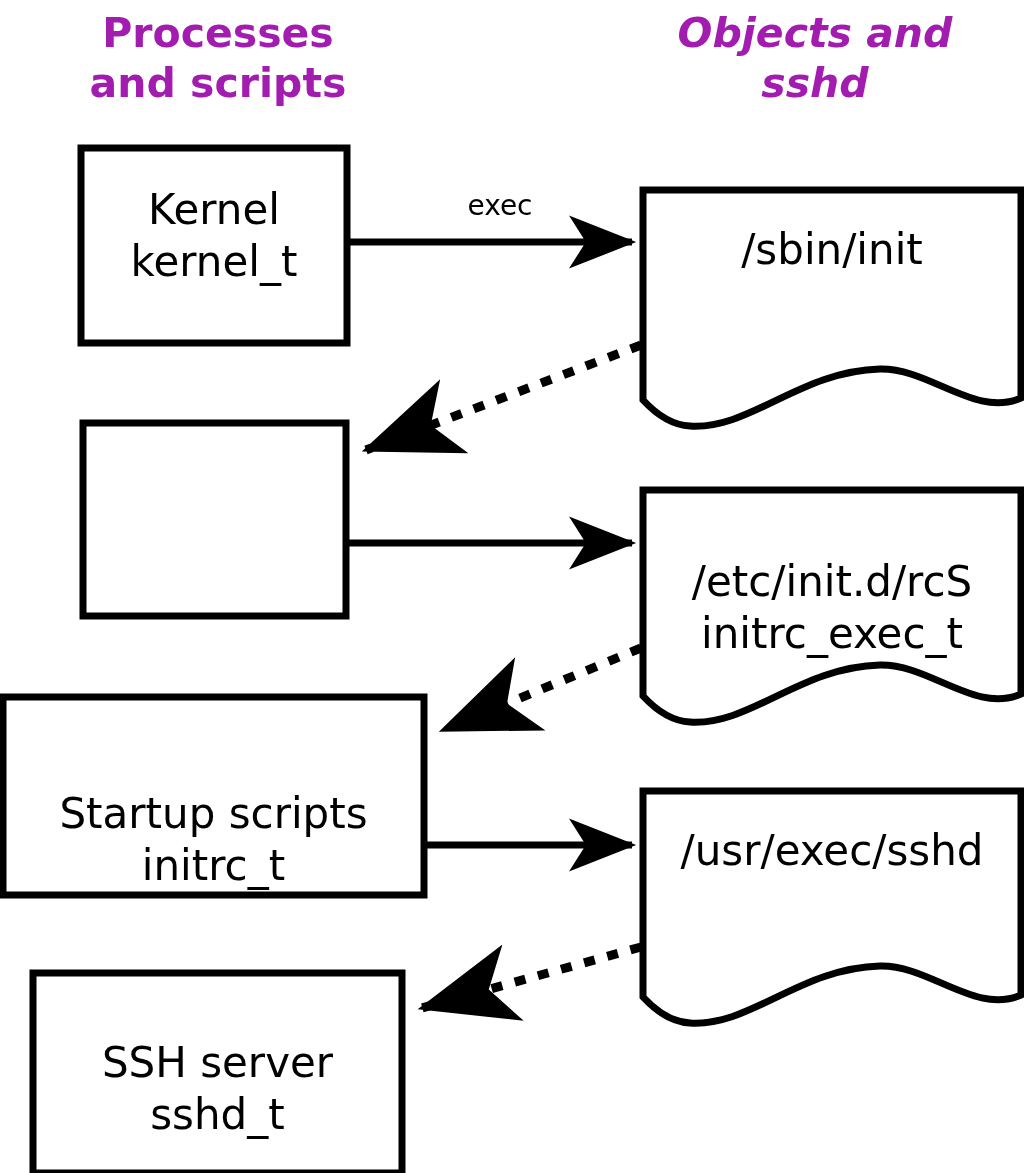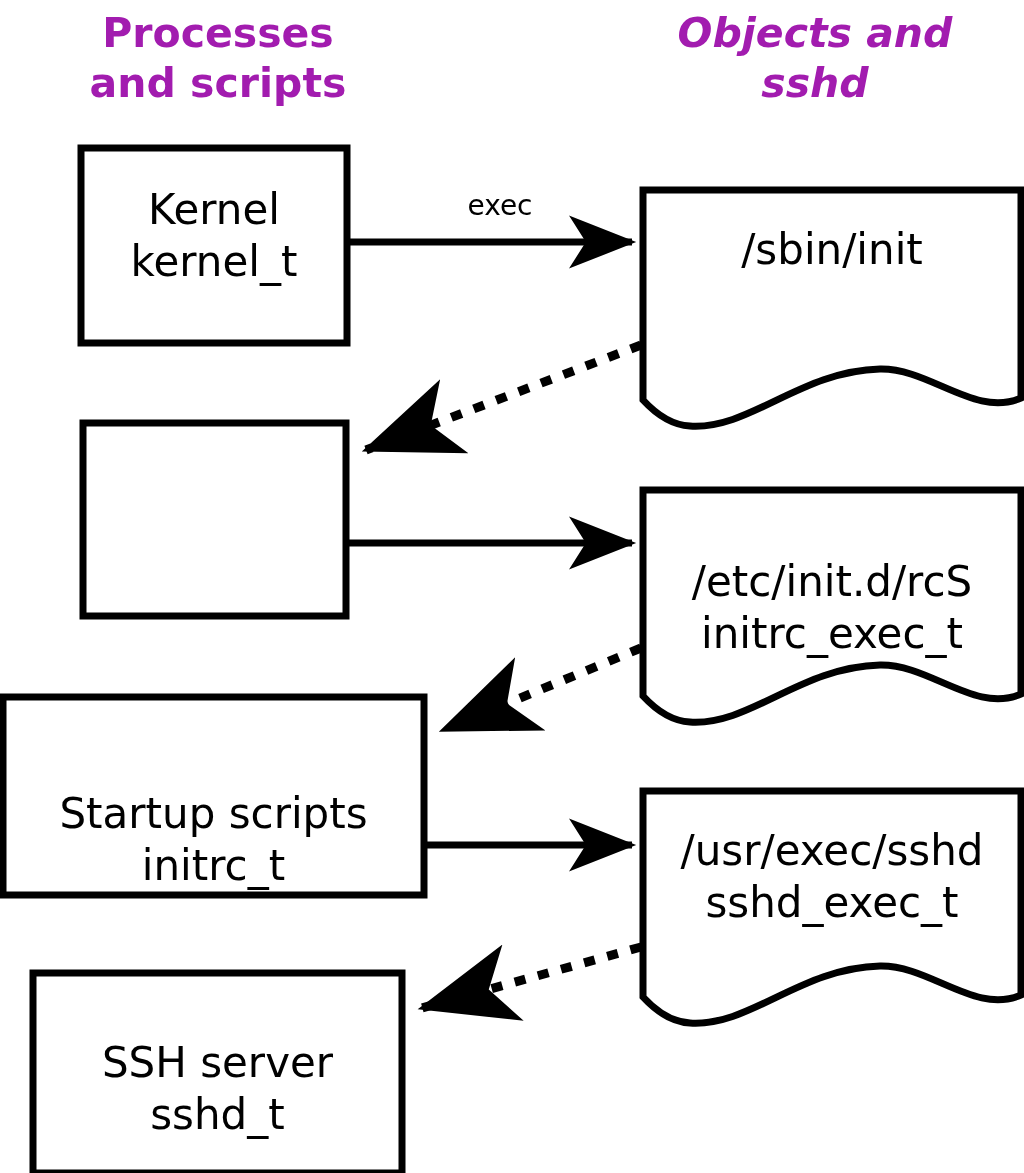--- a/index.html
+++ b/index.html
@@ -154,18 +154,17 @@
     <span>/sbin/init</span>
   </div>
 
   <div class="node-text" style="left:643px; top:524px; width:378px;margin-top:32px;">
     <span>/etc/init.d/rcS</span>
     <span class="line2">initrc_exec_t</span>
   </div>
 
   <div class="node-text" style="left:643px; top:825px; width:378px;">
     <span>/usr/exec/sshd</span>
-    <span class="line2">sshd_exec_t</span>
   </div>
 
   <div class="edge-label" style="left:395px; top:184px; width:210px;">exec</div>
 
 </div>
 
 </body></html>

